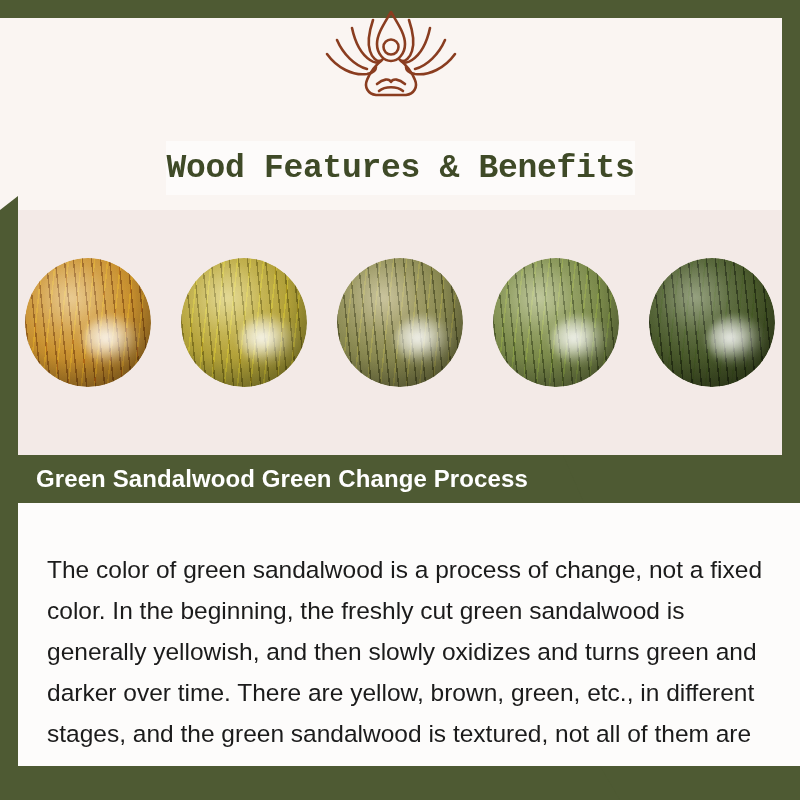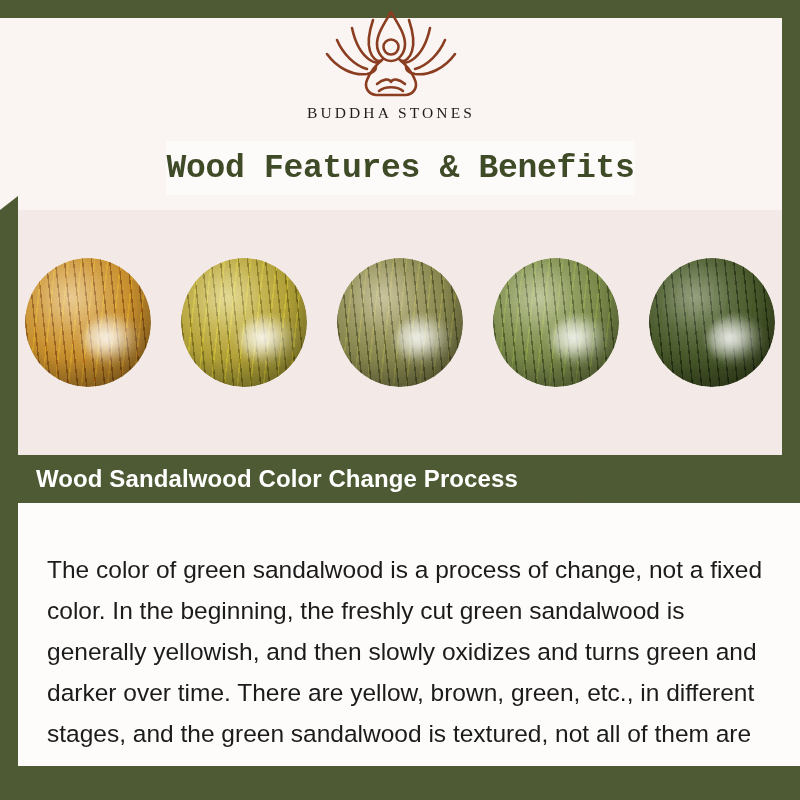--- a/index.html
+++ b/index.html
@@ -248,21 +248,20 @@
         <path d="M130 34 C124 48 112 60 100 63"></path>
 
         <circle cx="76" cy="41" r="7.5"></circle>
 
         <path d="M68 53 C62 58 55 66 52 74 C49 81 53 88 61 89 L91 89 C99 88 103 81 100 74 C97 66 90 58 84 53"></path>
 
         <path d="M62 78 C68 73 74 72 76 76 C78 72 84 73 90 78"></path>
         <path d="M64 85 C70 80 82 80 88 85"></path>
       </g>
     </svg>
-    <span class="brand-name">BUDDHA STONES</span>
   </div>
 
   <div class="title-box">
     <span class="title-text">Wood Features &amp; Benefits</span>
   </div>
 
   <div class="bead-row">
     <div class="bead">
       <div class="bead-body" style="background: radial-gradient(circle at 38% 32%, rgb(224, 180, 99) 0%, rgb(201, 145, 47) 45%, rgb(138, 95, 28) 100%);"></div>
       <div class="bead-grain" style="background: repeating-linear-gradient(84deg, rgba(0, 0, 0, 0) 0px, rgba(0, 0, 0, 0) 3px, rgb(138, 95, 28) 3px, rgb(138, 95, 28) 4.4px, rgba(0, 0, 0, 0) 4.4px, rgba(0, 0, 0, 0) 9px);"></div>
@@ -294,21 +293,21 @@
     <div class="bead">
       <div class="bead-body" style="background: radial-gradient(circle at 38% 32%, rgb(105, 121, 74) 0%, rgb(74, 90, 44) 45%, rgb(46, 58, 24) 100%);"></div>
       <div class="bead-grain" style="background: repeating-linear-gradient(84deg, rgba(0, 0, 0, 0) 0px, rgba(0, 0, 0, 0) 3px, rgb(46, 58, 24) 3px, rgb(46, 58, 24) 4.4px, rgba(0, 0, 0, 0) 4.4px, rgba(0, 0, 0, 0) 9px);"></div>
       <div class="bead-grain2" style="background: repeating-linear-gradient(96deg, rgba(255, 255, 255, 0) 0px, rgba(255, 255, 255, 0) 5px, rgb(105, 121, 74) 5px, rgb(105, 121, 74) 6.5px, rgba(255, 255, 255, 0) 6.5px, rgba(255, 255, 255, 0) 13px);"></div>
       <div class="bead-gloss"></div>
       <div class="bead-shade"></div>
     </div>
   </div>
 
   <div class="ribbon">
-    <span class="ribbon-text">Wood Sandalwood Color Change Process</span>
+    <span class="ribbon-text">Green Sandalwood Green Change Process</span>
   </div>
 
   <div class="copy-box">
     <p class="copy-text">The color of green sandalwood is a process of change, not a fixed color. In the beginning, the freshly cut green sandalwood is generally yellowish, and then slowly oxidizes and turns green and darker over time. There are yellow, brown, green, etc., in different stages, and the green sandalwood is textured, not all of them are the same!</p>
   </div>
 
   <div class="rail-left"></div>
   <div class="rail-bottom"></div>
 
 </div>

